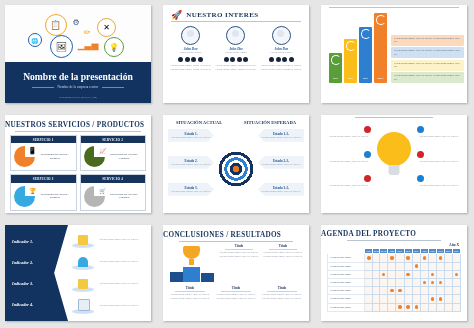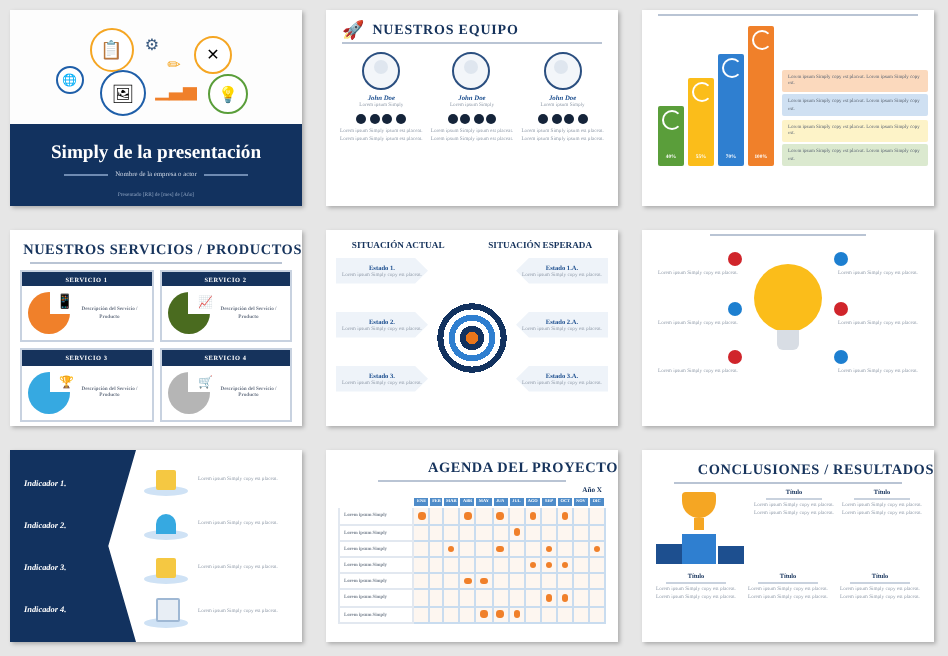--- a/index.html
+++ b/index.html
@@ -14,21 +14,21 @@
     width:474px;height:328px;
   }
   .cell{position:relative;padding:5px 7px 7px 5px;box-sizing:border-box;}
   .slide{
     position:relative;width:100%;height:100%;
     background:#ffffff;box-sizing:border-box;
     box-shadow:1px 1px 2px rgba(0,0,0,.25);
     overflow:hidden;
   }
   .ttl{
-    text-align:right;font-weight:bold;color:#16335c;
+    text-align:left;font-weight:bold;color:#16335c;
     letter-spacing:.3px;font-size:7.2px;text-transform:uppercase;
   }
   .rule{height:1px;background:#b9c4d4;margin:2px 10px 0 10px;}
   .blur{color:#8f9aa8;font-size:2.6px;line-height:1.45;text-align:center;}
   .blur.b{font-weight:bold;color:#6c7686;}
 
   
   .s1 .top{height:58%;background:#fdfdfd;position:relative;}
   .s1 .bot{position:absolute;left:0;right:0;bottom:0;height:42%;background:#12325f;}
   .s1 h1{margin:0;padding-top:9px;text-align:center;color:#fff;font-size:9.6px;font-weight:bold;}
@@ -134,34 +134,34 @@
         <div class="ico ring" style="left:40px;top:9px;width:20px;height:20px;font-size:9px;">📋</div>
         <div class="ico" style="left:66px;top:12px;width:10px;height:10px;font-size:8px;color:#3a5a80;">⚙</div>
         <div class="ico" style="left:78px;top:20px;width:8px;height:14px;font-size:8px;color:#f5a623;">✏</div>
         <div class="ico ring" style="left:92px;top:13px;width:17px;height:17px;font-size:8px;">✕</div>
         <div class="ico ring b" style="left:23px;top:28px;width:12px;height:12px;font-size:6px;">🌐</div>
         <div class="ico ring b" style="left:45px;top:30px;width:21px;height:21px;font-size:9px;">🖼</div>
         <div class="ico" style="left:75px;top:33px;width:16px;height:14px;font-size:9px;color:#f0802a;">▁▃▅</div>
         <div class="ico ring g" style="left:99px;top:32px;width:18px;height:18px;font-size:8px;">💡</div>
       </div>
       <div class="bot">
-        <h1>Simply de la presentación</h1>
+        <h1>Nombre de la presentación</h1>
         <div class="sub">
           <span class="ln"></span><span>Nombre de la empresa o actor</span><span class="ln"></span>
         </div>
         <div class="foot">Presentado [RR] de [mes] de [Año]</div>
       </div>
     </div>
   </div>
 
   <div class="cell">
     <div class="slide s2">
       <div class="hdr">
         <span style="font-size:9px;color:#6a9ad0;">🚀</span>
-        <span class="t">NUESTROS EQUIPO</span>
+        <span class="t">NUESTRO INTERES</span>
       </div>
       <div class="rule" style="margin:1px 8px 0 8px;"></div>
       <div class="team">
         <div class="member">
           <div class="av"></div>
           <div class="nm">John Doe</div>
           <div class="blur">Lorem ipsum Simply</div>
           <div class="soc">
             <i></i>
               <i></i>
@@ -372,20 +372,65 @@
               <div class="it" style="background:#f5c842;"></div>
             </div>
             <div class="blur" style="text-align:left;">Lorem ipsum Simply copy est placeat.</div>
           </div>
           <div class="row">
             <div class="plat">
               <div class="disc"></div>
               <div class="it" style="background:#e8eef5;border:.6px solid #9fb8d4;"></div>
             </div>
             <div class="blur" style="text-align:left;">Lorem ipsum Simply copy est placeat.</div>
+          </div>
+        </div>
+      </div>
+    </div>
+  </div>
+
+  <div class="cell">
+    <div class="slide s9">
+      <div class="ttl" style="padding-top:6px;">CONCLUSIONES / RESULTADOS</div>
+      <div class="rule" style="margin:2px 16px 0;"></div>
+      <div class="body">
+        <div class="r1">
+          <div class="trophy">
+            <div class="cup"></div>
+            <div class="stem"></div>
+            <div class="p1"></div>
+            <div class="p2"></div>
+            <div class="p3"></div>
+          </div>
+          <div class="cc">
+            <div class="h">Título</div>
+            <div class="ln"></div>
+            <div class="blur">Lorem ipsum Simply copy est placeat. Lorem ipsum Simply copy est placeat.</div>
+          </div>
+          <div class="cc">
+            <div class="h">Título</div>
+            <div class="ln"></div>
+            <div class="blur">Lorem ipsum Simply copy est placeat. Lorem ipsum Simply copy est placeat.</div>
+          </div>
+        </div>
+        <div class="r2">
+          <div class="cc">
+            <div class="h">Título</div>
+            <div class="ln"></div>
+            <div class="blur">Lorem ipsum Simply copy est placeat. Lorem ipsum Simply copy est placeat.</div>
+          </div>
+          <div class="cc">
+            <div class="h">Título</div>
+            <div class="ln"></div>
+            <div class="blur">Lorem ipsum Simply copy est placeat. Lorem ipsum Simply copy est placeat.</div>
+          </div>
+          <div class="cc">
+            <div class="h">Título</div>
+            <div class="ln"></div>
+            <div class="blur">Lorem ipsum Simply copy est placeat. Lorem ipsum Simply copy est placeat.</div>
           </div>
         </div>
       </div>
     </div>
   </div>
 
   <div class="cell">
     <div class="slide s8">
       <div class="ttl" style="padding-top:5px;">AGENDA DEL PROYECTO</div>
       <div class="rule" style="margin:2px 26px 2px;"></div>
@@ -554,58 +599,13 @@
                 <td></td>
                 <td></td>
                 <td></td>
               </tr>
             </tbody>
         </table>
       </div>
     </div>
   </div>
 
-  <div class="cell">
-    <div class="slide s9">
-      <div class="ttl" style="padding-top:6px;">CONCLUSIONES / RESULTADOS</div>
-      <div class="rule" style="margin:2px 16px 0;"></div>
-      <div class="body">
-        <div class="r1">
-          <div class="trophy">
-            <div class="cup"></div>
-            <div class="stem"></div>
-            <div class="p1"></div>
-            <div class="p2"></div>
-            <div class="p3"></div>
-          </div>
-          <div class="cc">
-            <div class="h">Título</div>
-            <div class="ln"></div>
-            <div class="blur">Lorem ipsum Simply copy est placeat. Lorem ipsum Simply copy est placeat.</div>
-          </div>
-          <div class="cc">
-            <div class="h">Título</div>
-            <div class="ln"></div>
-            <div class="blur">Lorem ipsum Simply copy est placeat. Lorem ipsum Simply copy est placeat.</div>
-          </div>
-        </div>
-        <div class="r2">
-          <div class="cc">
-            <div class="h">Título</div>
-            <div class="ln"></div>
-            <div class="blur">Lorem ipsum Simply copy est placeat. Lorem ipsum Simply copy est placeat.</div>
-          </div>
-          <div class="cc">
-            <div class="h">Título</div>
-            <div class="ln"></div>
-            <div class="blur">Lorem ipsum Simply copy est placeat. Lorem ipsum Simply copy est placeat.</div>
-          </div>
-          <div class="cc">
-            <div class="h">Título</div>
-            <div class="ln"></div>
-            <div class="blur">Lorem ipsum Simply copy est placeat. Lorem ipsum Simply copy est placeat.</div>
-          </div>
-        </div>
-      </div>
-    </div>
-  </div>
-
 </div>
 
 </body></html>

